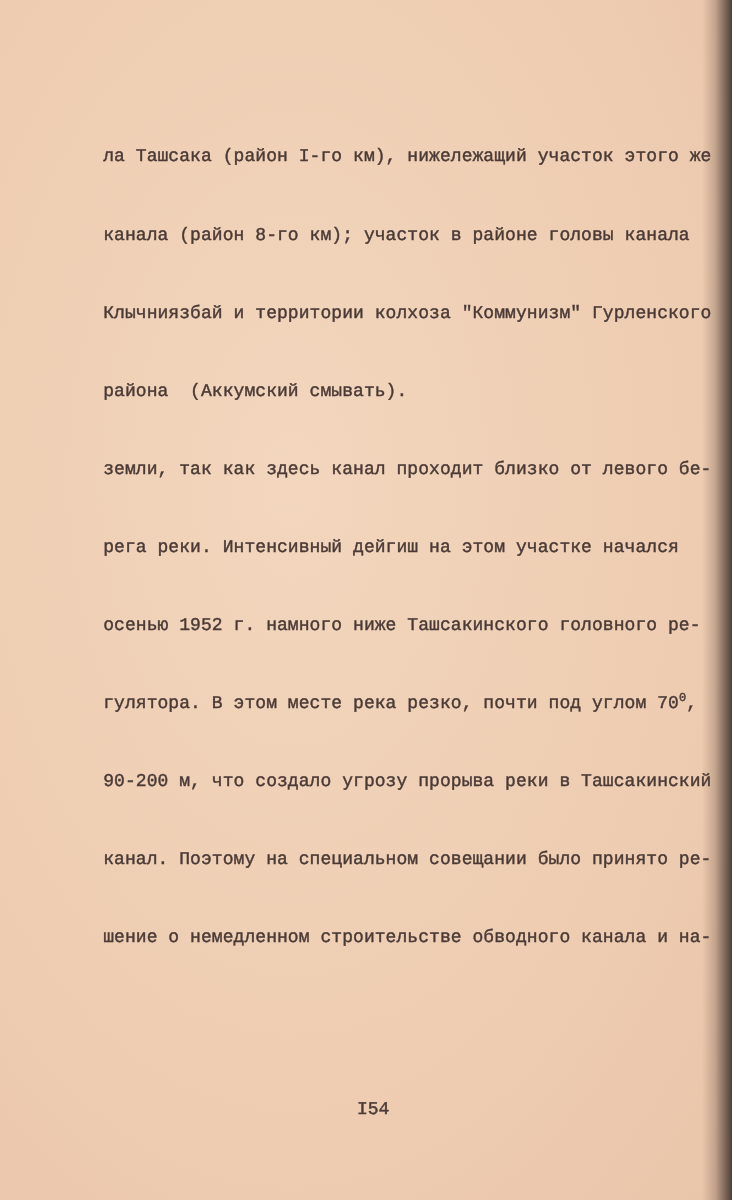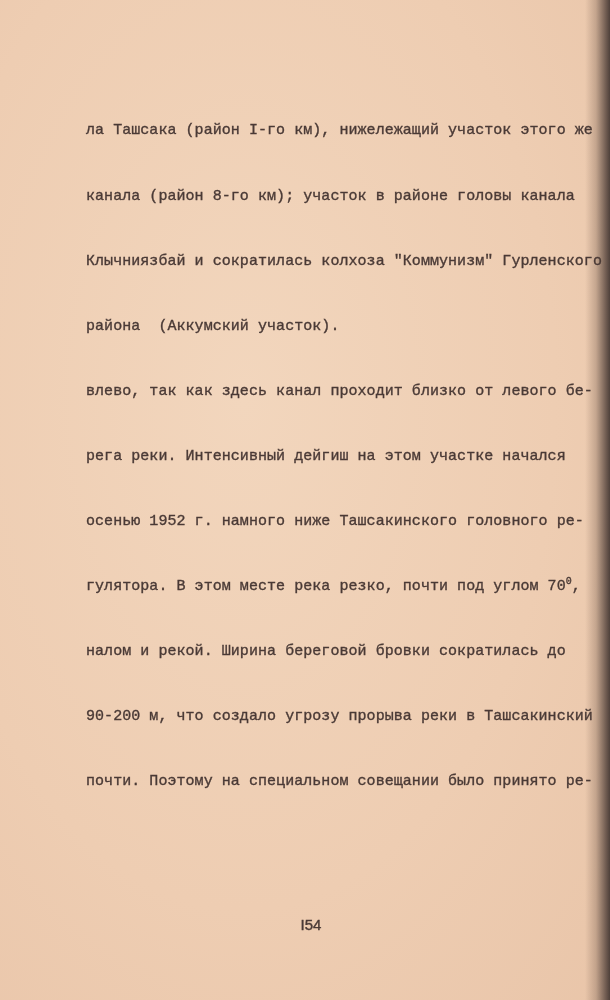--- a/index.html
+++ b/index.html
@@ -32,44 +32,44 @@
     -webkit-text-stroke: 0.35px #4a3a36;
   }
   .line { display: block; height: 21.7px; }
   .ind1 { padding-left: 60px; }
   sup { font-size: 10px; line-height: 0; vertical-align: 6px; }
   .page-number {
     position: absolute;
     left: 0; width: 610px;
     top: 916px;
     text-align: center;
-    font-family: Liberation Sans, sans-serif;
+    font-family: Liberation Mono, monospace;
     font-size: 15px;
     color: #4a3a36;
     -webkit-text-stroke: 0.4px #4a3a36;
     padding-left: 12px;
     box-sizing: border-box;
   }
 </style>
 </head>
 <body>
 
 <div class="page">
   <div class="text">
     <span class="line">ла Ташсака (район I-го км), нижележащий участок этого же</span>
     <span class="line">канала (район 8-го км); участок в районе головы канала</span>
-    <span class="line">Клычниязбай и сократилась колхоза "Коммунизм" Гурленского</span>
-    <span class="line">района  (Аккумский участок).</span>
-    <span class="line">влево, так как здесь канал проходит близко от левого бе-</span>
+    <span class="line">Клычниязбай и территории колхоза "Коммунизм" Гурленского</span>
+    <span class="line">района  (Аккумский смывать).</span>
+    <span class="line">земли, так как здесь канал проходит близко от левого бе-</span>
     <span class="line">рега реки. Интенсивный дейгиш на этом участке начался</span>
     <span class="line">осенью 1952 г. намного ниже Ташсакинского головного ре-</span>
     <span class="line"><span>гулятора. В этом месте река резко, почти под углом 70</span><sup>0</sup><span>,</span></span>
-    <span class="line">налом и рекой. Ширина береговой бровки сократилась до</span>
     <span class="line">90-200 м, что создало угрозу прорыва реки в Ташсакинский</span>
-    <span class="line">почти. Поэтому на специальном совещании было принято ре-</span>
+    <span class="line">канал. Поэтому на специальном совещании было принято ре-</span>
+    <span class="line">шение о немедленном строительстве обводного канала и на-</span>
     
     
     
     
     
     
     
     
     
     

